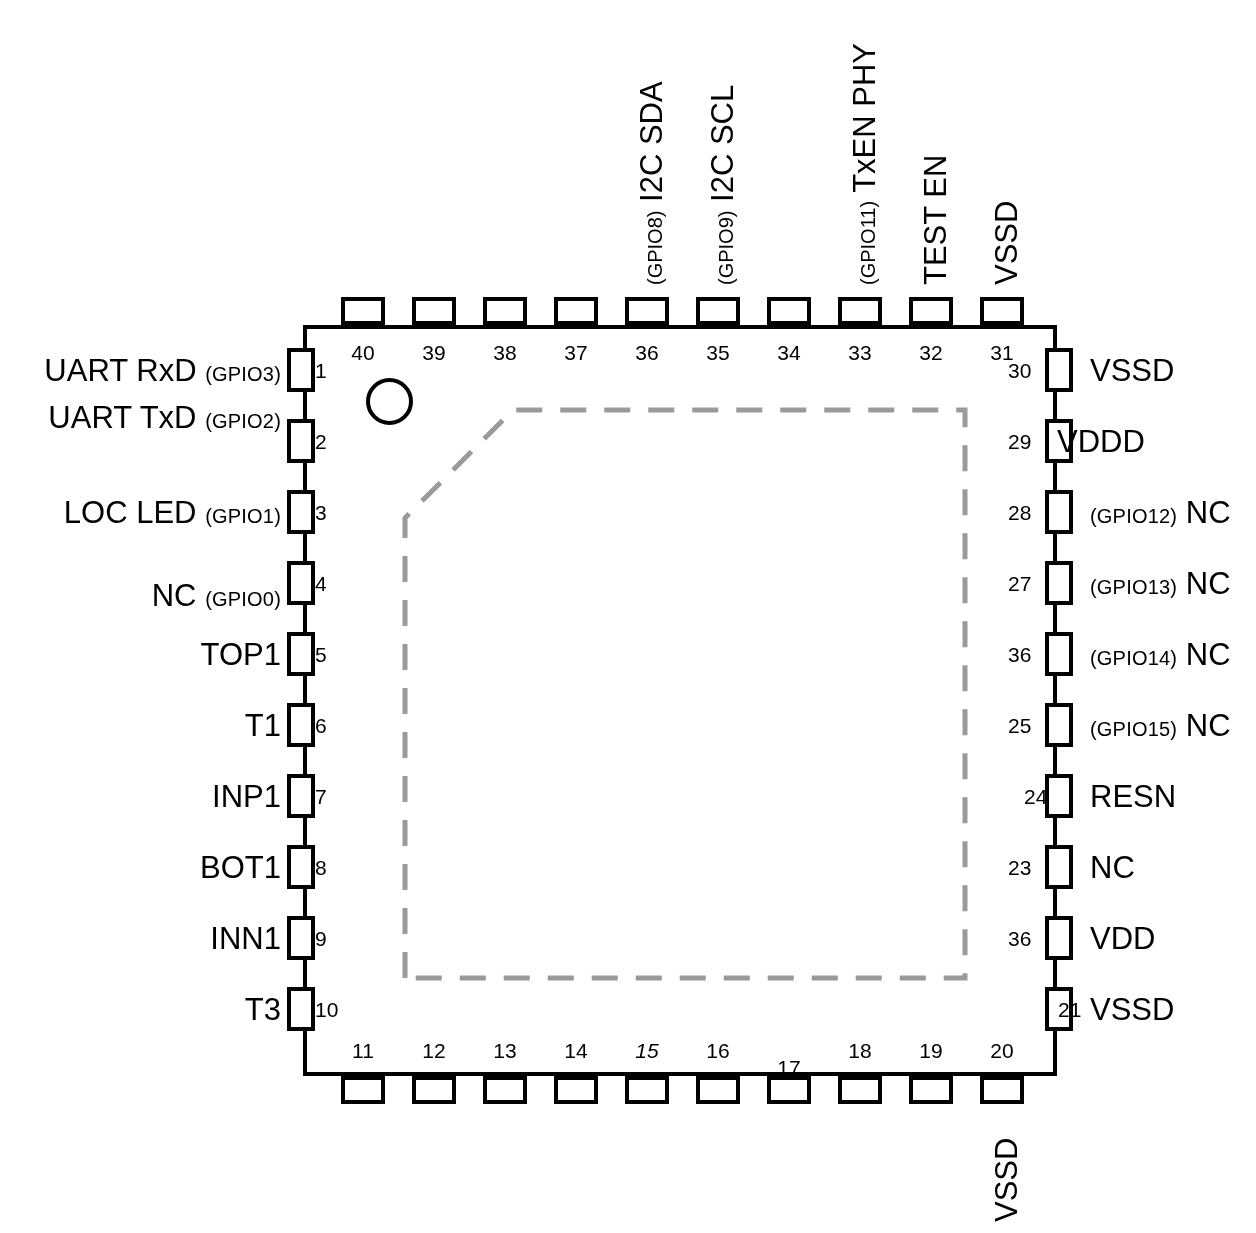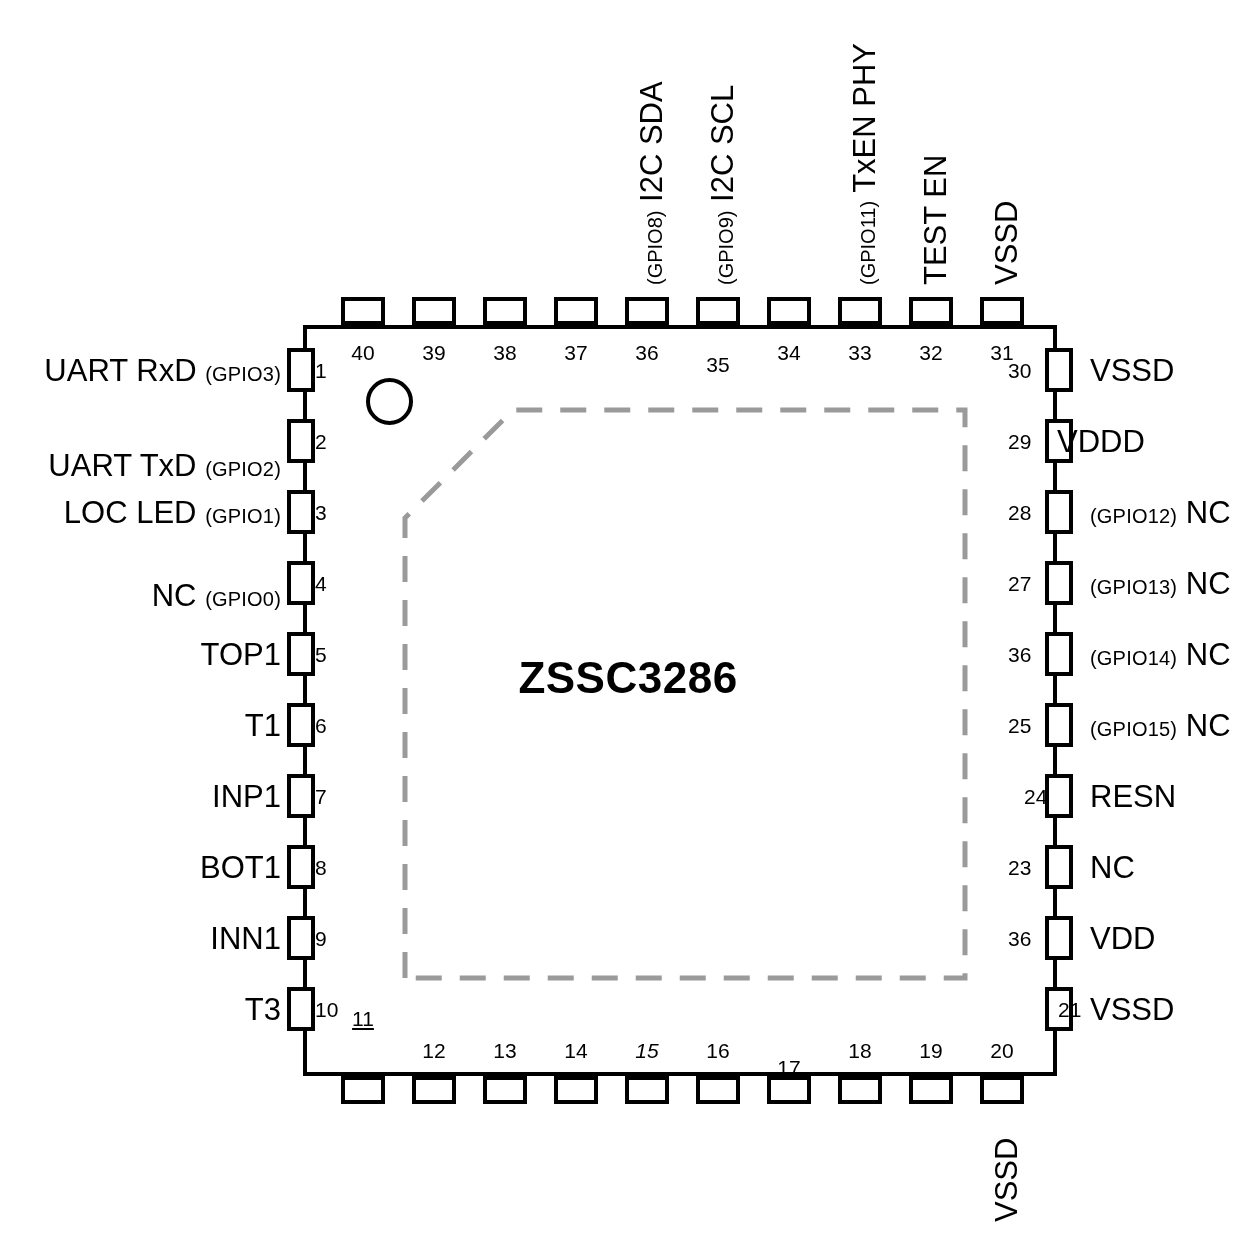--- a/index.html
+++ b/index.html
@@ -129,33 +129,32 @@
   <h1 class="sr-only">ZSSC3286 QFN-40 Pin Configuration</h1>
 
   <div class="pkg-body"></div>
 
   <svg class="thermal-pad" viewBox="0 0 580 590" width="580" height="590" aria-hidden="true">
     <path d="M 10 578 L 10 118 L 118 10 L 570 10 L 570 578 Z" fill="none" stroke="#9a9a9a" stroke-width="5" stroke-dasharray="26 18" stroke-linecap="butt"></path>
   </svg>
 
   <div class="pin1-dot"></div>
 
-  <div class="part-name">ZSSC3286</div>
 
   <div>
     <div class="pad pad-v" style="left:287px; top:348px;"></div>
     <div class="pin-num" style="left:315px; top:360px;">1</div>
     <div class="sig left" style="right:975px; top:370px;">
       <span>UART RxD</span>
       <span class="gpio">(GPIO3)</span>
     </div>
 
     <div class="pad pad-v" style="left:287px; top:419px;"></div>
     <div class="pin-num" style="left:315px; top:431px;">2</div>
-    <div class="sig left" style="right:975px; top:465px;">
+    <div class="sig left" style="right:975px; top:417px;">
       <span>UART TxD</span>
       <span class="gpio">(GPIO2)</span>
     </div>
 
     <div class="pad pad-v" style="left:287px; top:490px;"></div>
     <div class="pin-num" style="left:315px; top:502px;">3</div>
     <div class="sig left" style="right:975px; top:512px;">
       <span>LOC LED</span>
       <span class="gpio">(GPIO1)</span>
     </div>
@@ -312,21 +311,21 @@
     </div>
 
     <div class="pad pad-h" style="left:625px; top:297px;"></div>
     <div class="pin-num n-center" style="left:647px; top:342px;">36</div>
     <div class="sig-v" style="left:636px; top:285px;">
       <span class="gpio">(GPIO8)</span>
       <span>I2C SDA</span>
     </div>
 
     <div class="pad pad-h" style="left:696px; top:297px;"></div>
-    <div class="pin-num n-center" style="left:718px; top:354px;">35</div>
+    <div class="pin-num n-center" style="left:718px; top:342px;">35</div>
     <div class="sig-v" style="left:707px; top:285px;">
       <span class="gpio">(GPIO9)</span>
       <span>I2C SCL</span>
     </div>
 
     <div class="pad pad-h" style="left:767px; top:297px;"></div>
     <div class="pin-num n-center" style="left:789px; top:342px;">34</div>
     <div class="sig-v" style="left:778px; top:285px;">
       <span class="gpio"></span>
       <span></span>
@@ -349,21 +348,21 @@
     <div class="pad pad-h" style="left:980px; top:297px;"></div>
     <div class="pin-num n-center" style="left:1002px; top:342px;">31</div>
     <div class="sig-v" style="left:991px; top:285px;">
       <span class="gpio"></span>
       <span>VSSD</span>
     </div>
   </div>
 
   <div>
     <div class="pad pad-h" style="left:341px; top:1076px;"></div>
-    <div class="pin-num n-center" style="left:363px; top:1008px;text-decoration:underline;">11</div>
+    <div class="pin-num n-center" style="left:363px; top:1040px;">11</div>
     <div class="sig-v" style="left:352px; top:1230px;">
       <span class="gpio"></span>
       <span></span>
     </div>
 
     <div class="pad pad-h" style="left:412px; top:1076px;"></div>
     <div class="pin-num n-center" style="left:434px; top:1040px;">12</div>
     <div class="sig-v" style="left:423px; top:1230px;">
       <span class="gpio"></span>
       <span></span>

